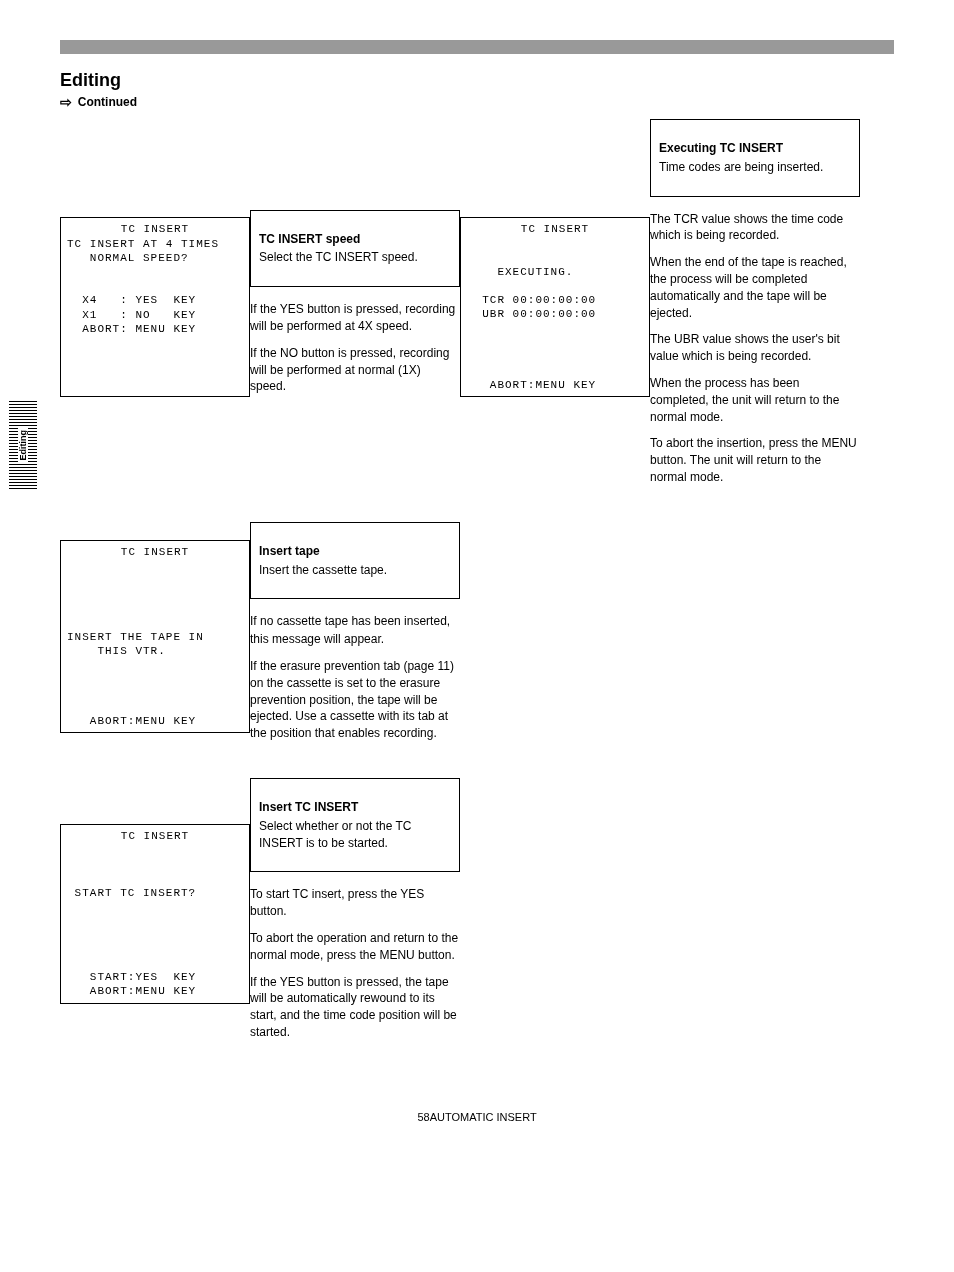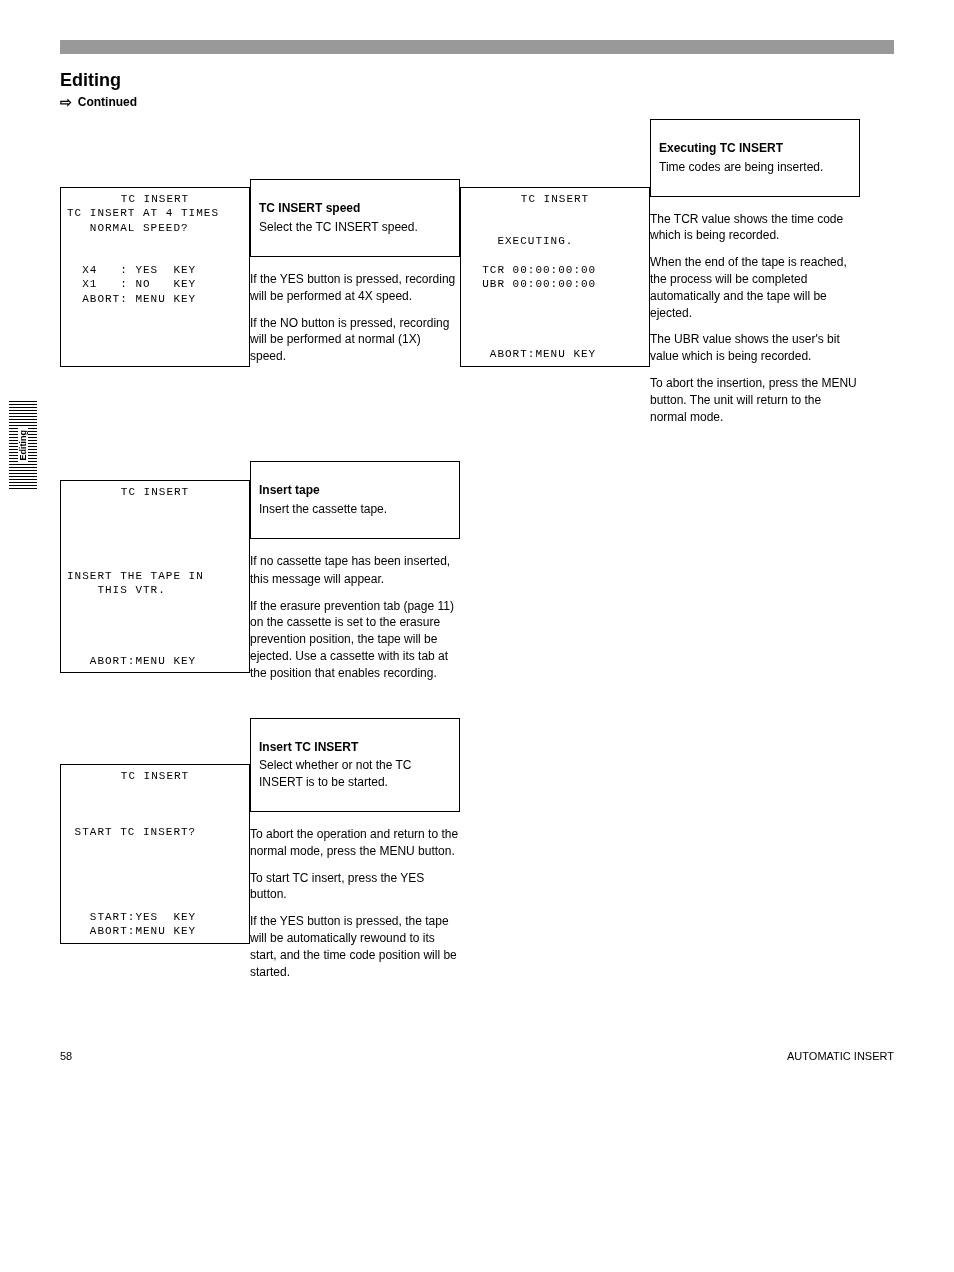--- a/index.html
+++ b/index.html
@@ -93,21 +93,21 @@
     transform: rotate(180deg);
     font-size: 9px;
     font-weight: bold;
     position: absolute;
     background: #fff;
     padding: 2px 0;
   }
   .spacer-md { height: 14px; }
   .footer {
     display: flex;
-    justify-content: space-between;
+    justify-content: center;
     margin-top: 60px;
     font-size: 11px;
   }
   .sect-block { margin-top: 26px; }
 </style>
 </head>
 <body>
 
 <div class="side-tab">
   <div class="lines"></div>
@@ -146,20 +146,21 @@
 
     <div class="desc-block">
       <div class="text-box">
         <div class="bold-line">Executing TC INSERT</div>
         <div>Time codes are being inserted.</div>
       </div>
       <div class="spacer-md"></div>
       <p>The TCR value shows the time code which is being recorded.</p>
       <p>When the end of the tape is reached, the process will be completed automatically and the tape will be ejected.</p>
       <p>The UBR value shows the user's bit value which is being recorded.</p>
+      <p>When the process has been completed, the unit will return to the normal mode.</p>
       <p>To abort the insertion, press the MENU button. The unit will return to the normal mode.</p>
     </div>
   </div>
 
   <div class="flex-row sect-block">
     <div>
       <div class="screen-box screen-mid"><div style="text-align:center">TC INSERT</div><div class="spacer-md"></div><div class="spacer-md"></div><div class="spacer-md"></div><div class="spacer-md"></div><div class="spacer-md"></div><div>INSERT THE TAPE IN</div><div>    THIS VTR.</div><div class="spacer-md"></div><div class="spacer-md"></div><div class="spacer-md"></div><div class="spacer-md"></div><div>   ABORT:MENU KEY</div></div>
     </div>
 
     <div class="desc-block">
@@ -178,22 +179,22 @@
     <div>
       <div class="screen-box screen-mid"><div style="text-align:center">TC INSERT</div><div class="spacer-md"></div><div class="spacer-md"></div><div class="spacer-md"></div><div> START TC INSERT?</div><div class="spacer-md"></div><div class="spacer-md"></div><div class="spacer-md"></div><div class="spacer-md"></div><div class="spacer-md"></div><div>   START:YES  KEY</div><div>   ABORT:MENU KEY</div></div>
     </div>
 
     <div class="desc-block">
       <div class="text-box">
         <div class="bold-line">Insert TC INSERT</div>
         <div>Select whether or not the TC INSERT is to be started.</div>
       </div>
       <div class="spacer-md"></div>
+      <p>To start TC insert, press the YES button.</p>
       <p>To abort the operation and return to the normal mode, press the MENU button.</p>
-      <p>To start TC insert, press the YES button.</p>
       <p>If the YES button is pressed, the tape will be automatically rewound to its start, and the time code position will be started.</p>
     </div>
   </div>
 
   <div class="footer">
     <span>58</span>
     <span>AUTOMATIC INSERT</span>
   </div>
 
 </div>

